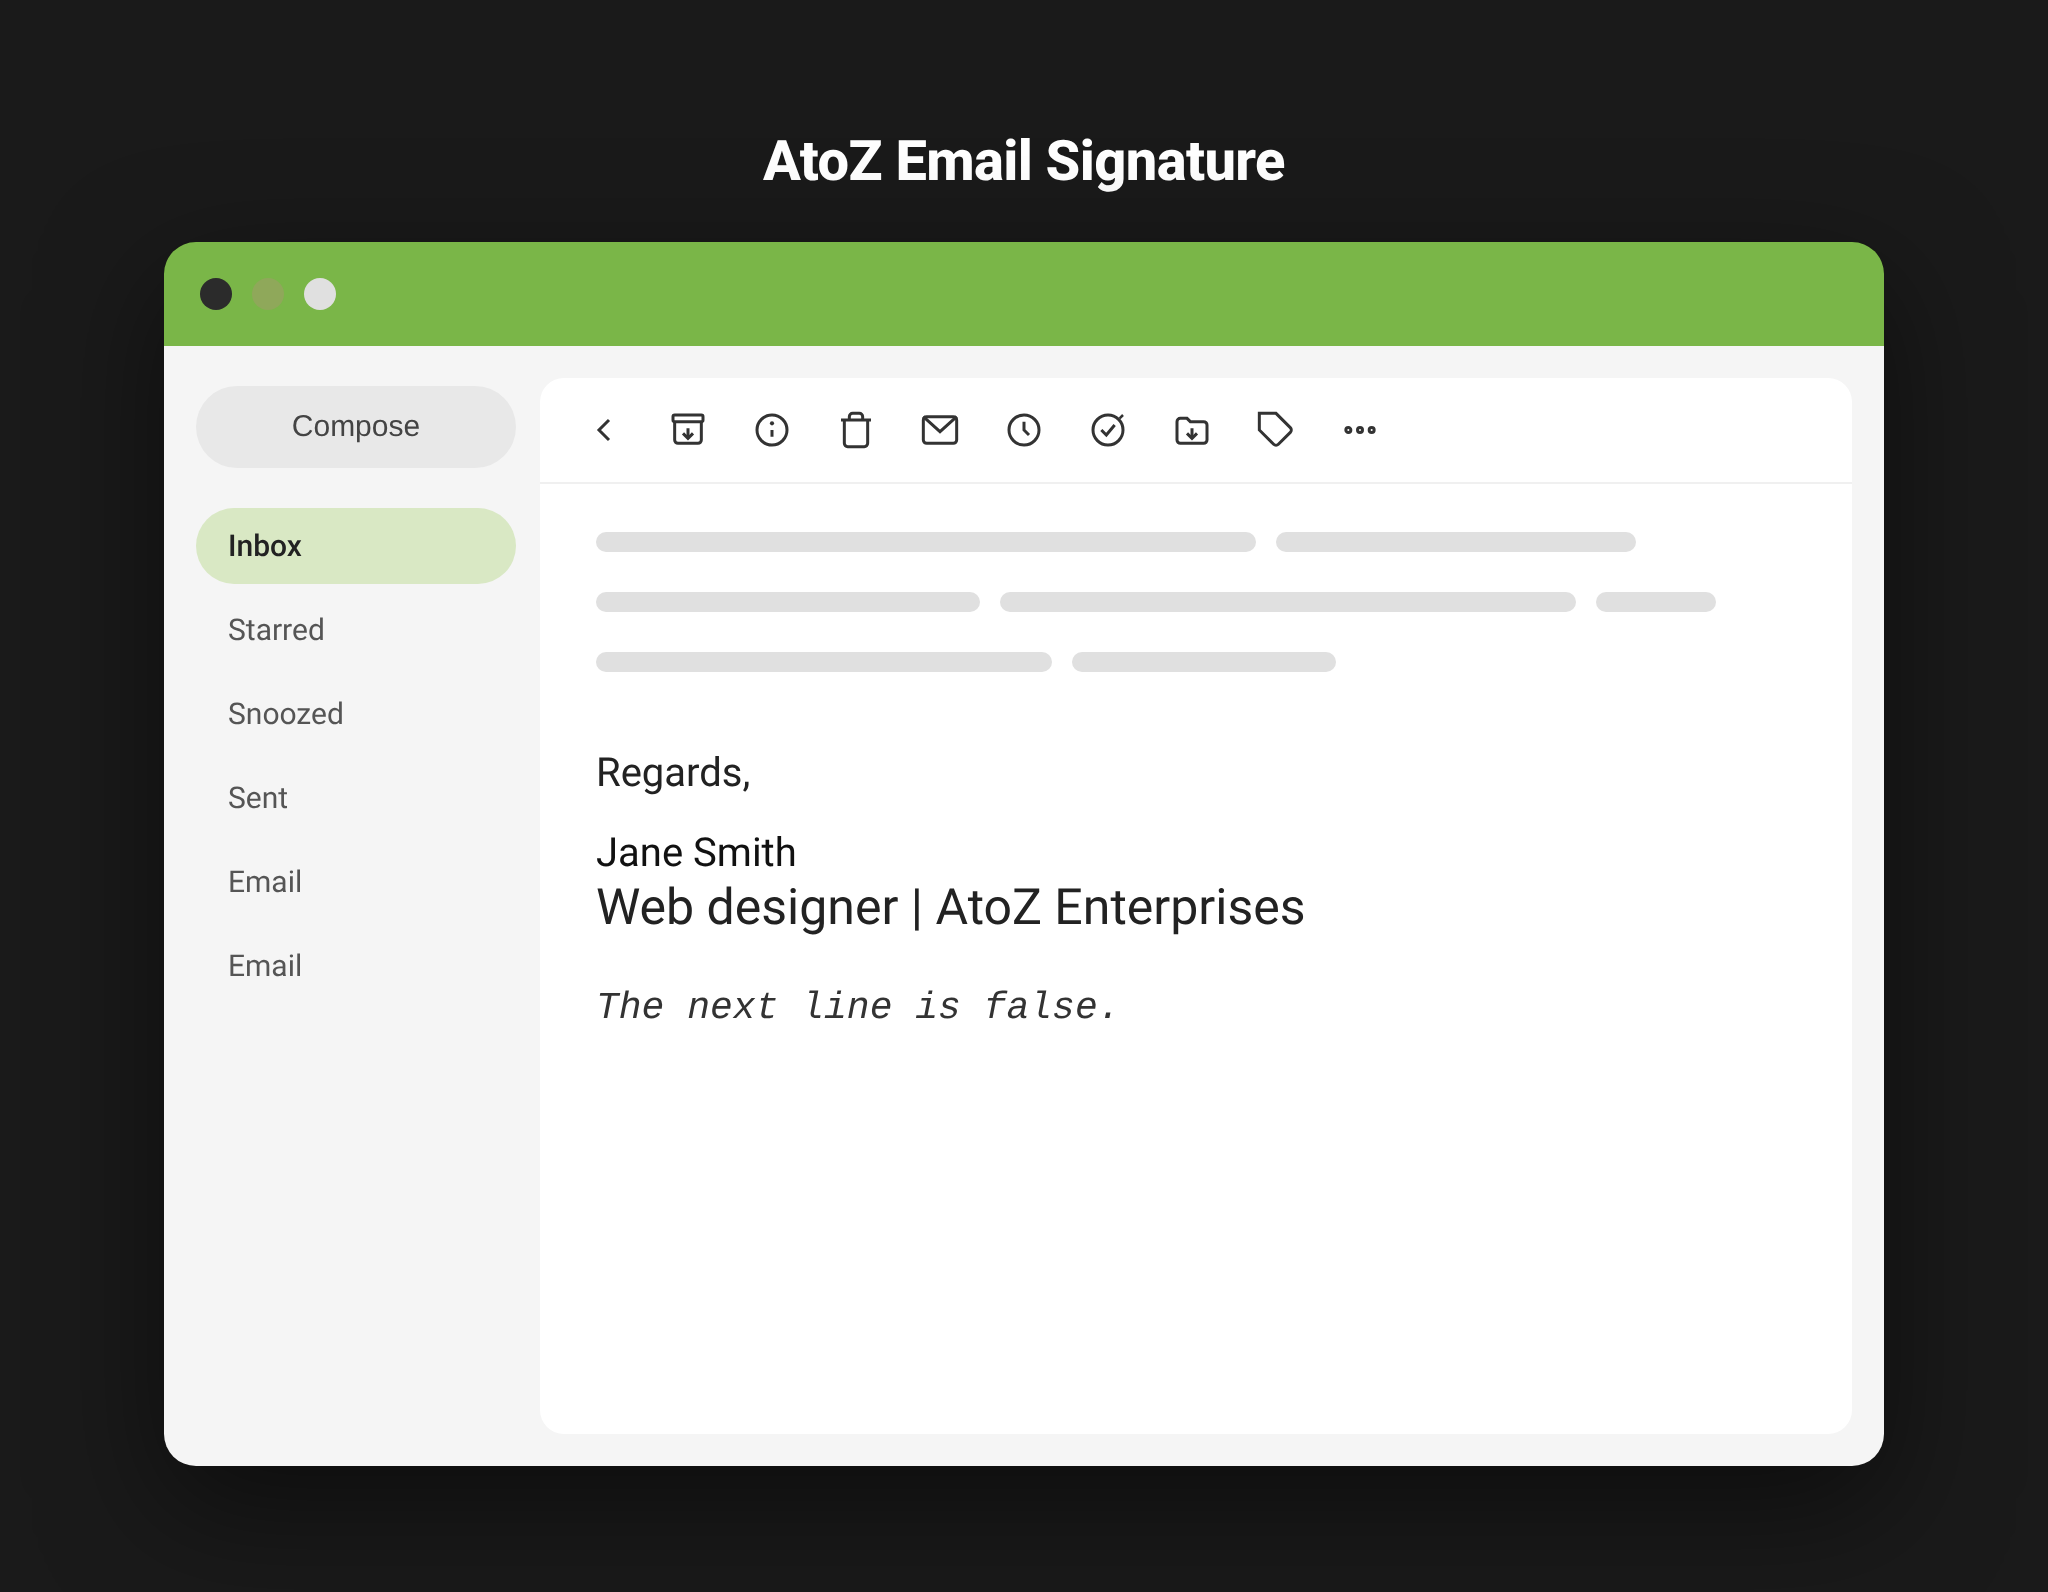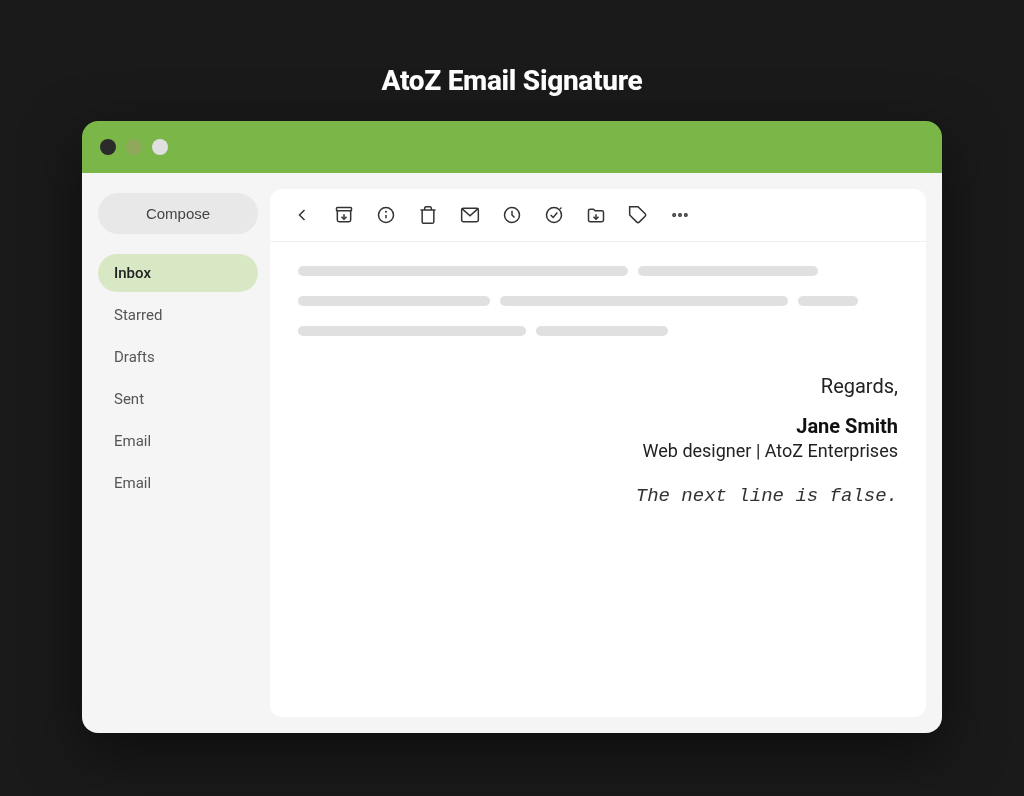--- a/index.html
+++ b/index.html
@@ -130,21 +130,20 @@
       width: 20px;
       height: 20px;
       stroke: #333;
       fill: none;
       stroke-width: 1.8;
     }
 
     .email-body {
       padding: 24px 28px;
       flex: 1;
-      text-align: right;
     }
 
     .placeholder-lines {
       margin-bottom: 28px;
     }
 
     .placeholder-line {
       height: 10px;
       background: #e0e0e0;
       border-radius: 5px;
@@ -162,27 +161,27 @@
 
     .salutation {
       font-size: 20px;
       color: #222;
       margin-bottom: 16px;
       font-weight: 400;
     }
 
     .sender-name {
       font-size: 20px;
-      font-weight: 700;
+      font-weight: 400;
       color: #111;
       margin-bottom: 2px;
     }
 
     .sender-title {
-      font-size: 18px;
+      font-size: 25px;
       color: #222;
       margin-bottom: 20px;
       font-weight: 400;
     }
 
     .witty-text {
       font-size: 19px;
       font-style: italic;
       color: #333;
       line-height: 1.6;
@@ -202,21 +201,21 @@
     <div class="traffic-light maximize"></div>
   </div>
 
   <div class="browser-body">
 
     <div class="sidebar">
       <button class="compose-btn">Compose</button>
 
       <div class="nav-item active">Inbox</div>
       <div class="nav-item">Starred</div>
-      <div class="nav-item">Drafts</div>
+      <div class="nav-item">Snoozed</div>
       <div class="nav-item">Sent</div>
       <div class="nav-item">Email</div>
       <div class="nav-item">Email</div>
     </div>
 
     <div class="main-content">
 
       <div class="toolbar">
 
         <span class="toolbar-icon">

